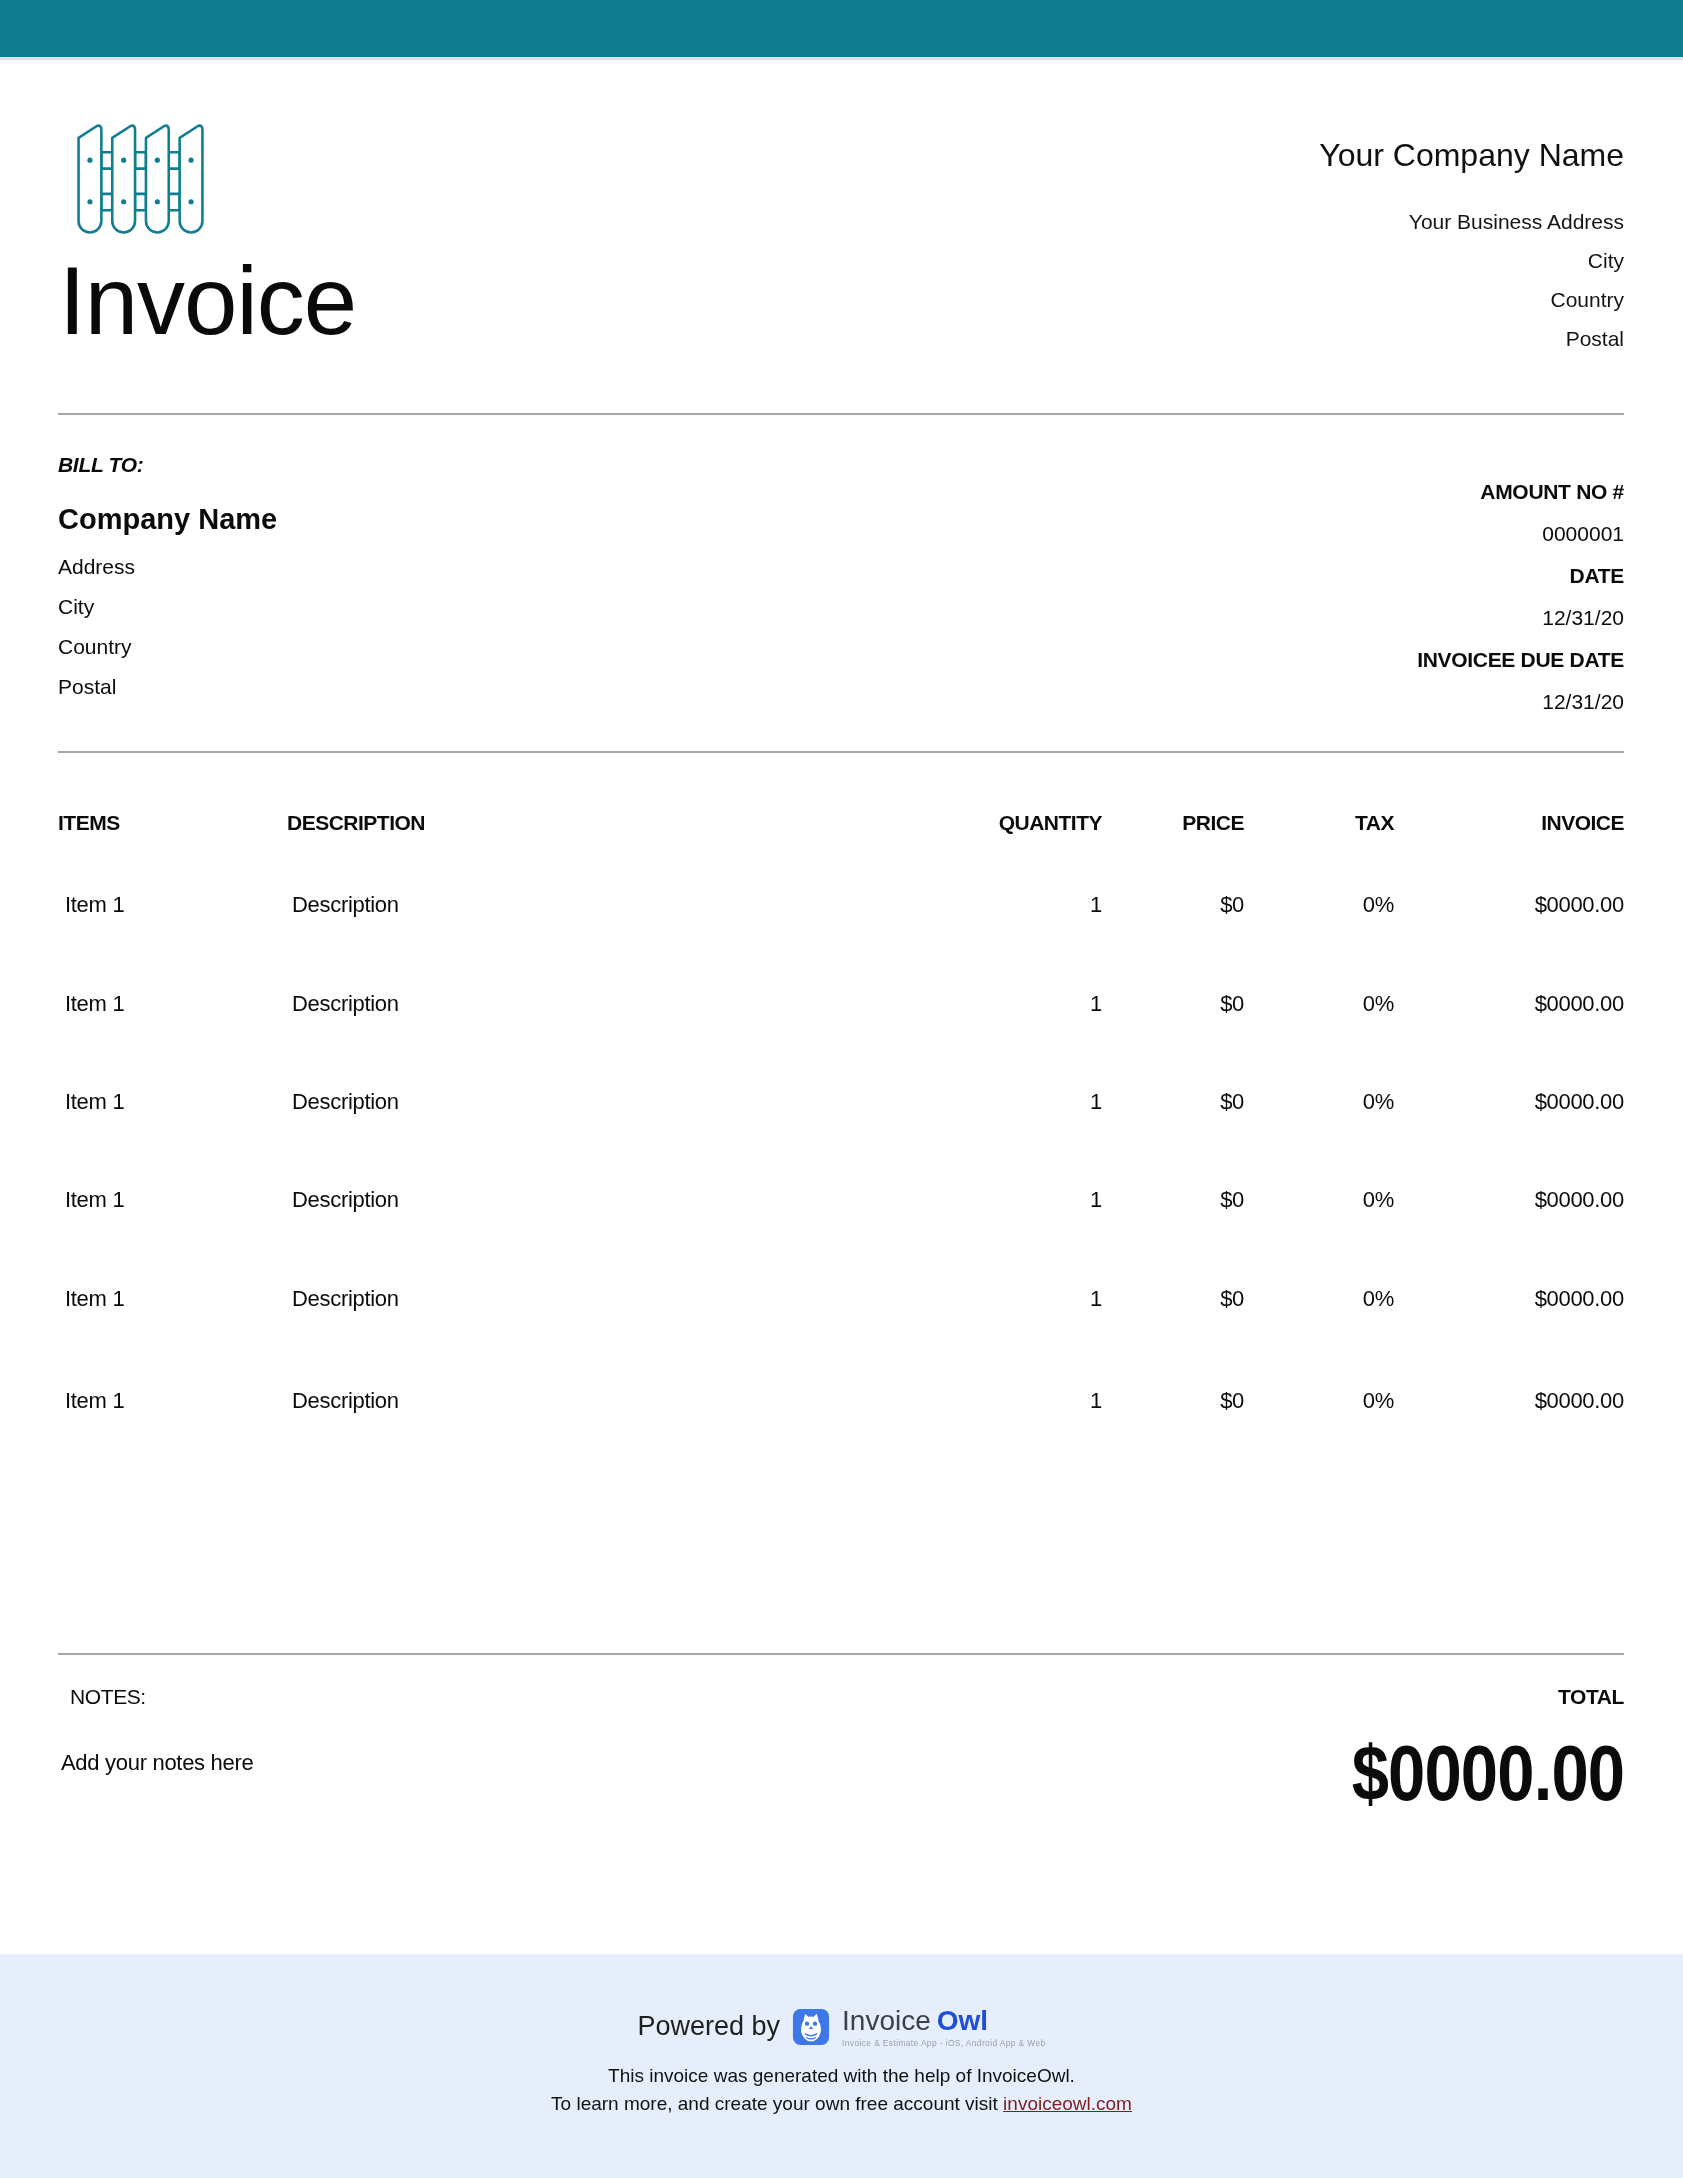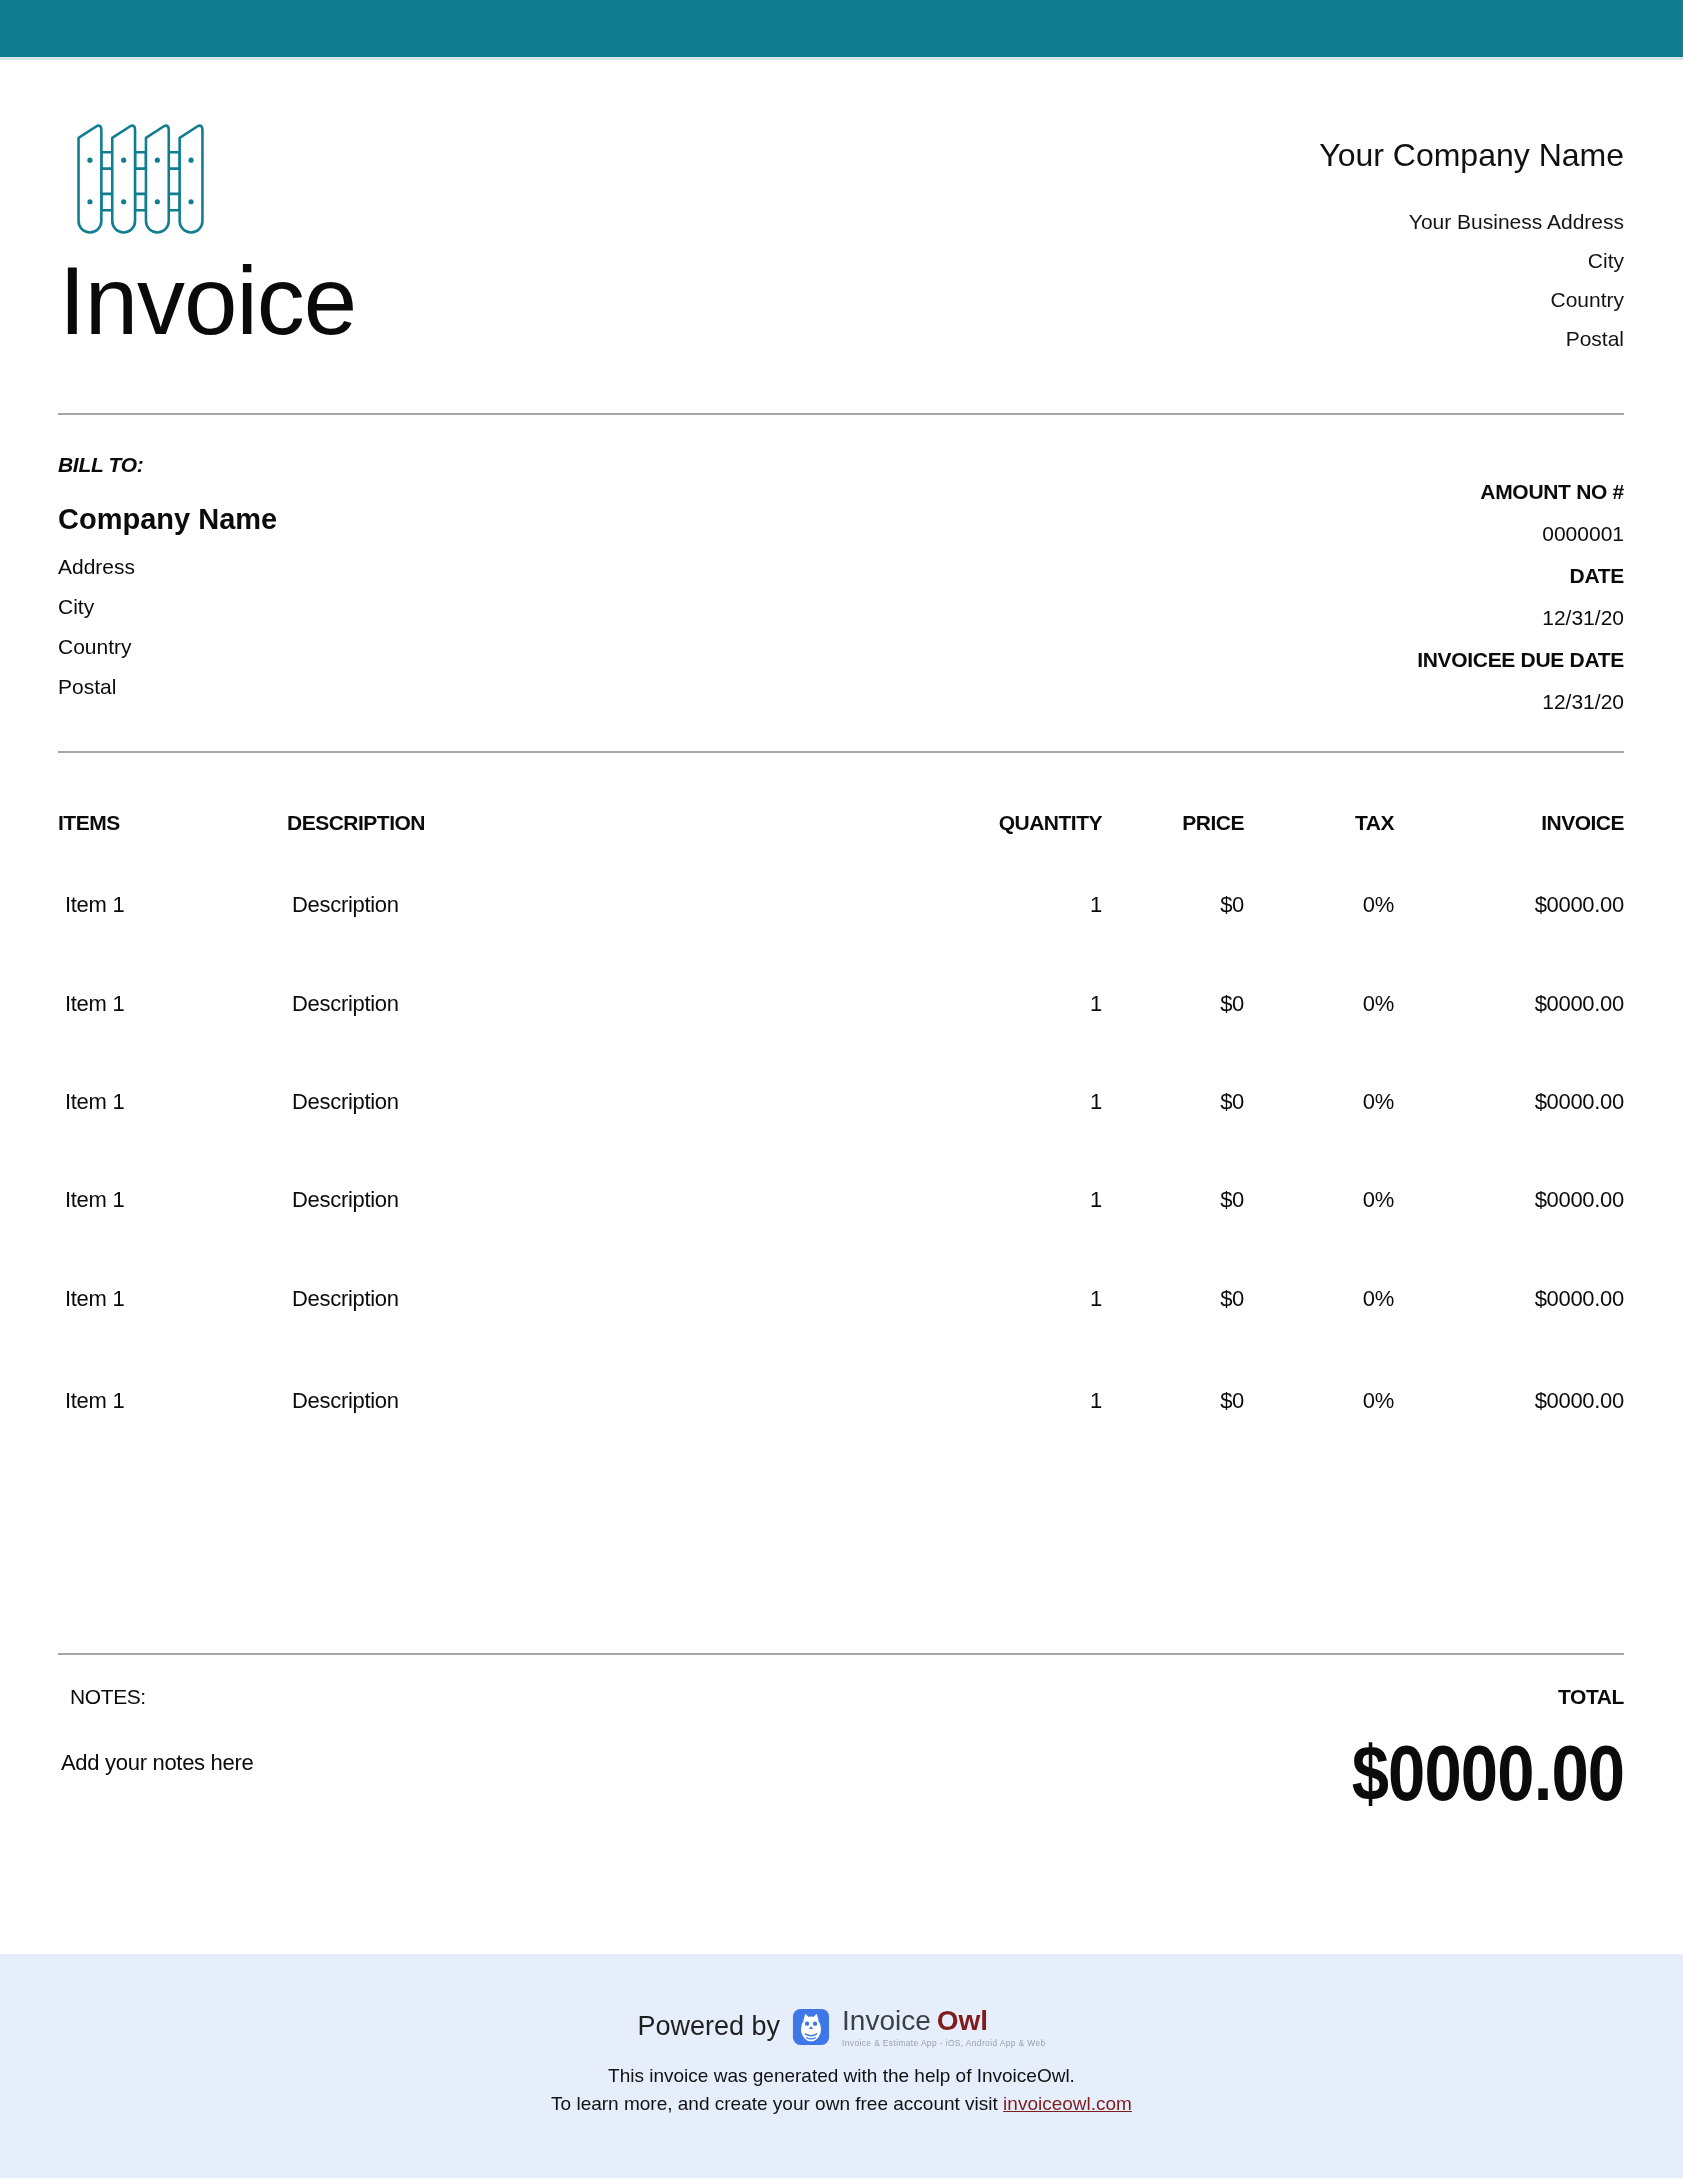--- a/index.html
+++ b/index.html
@@ -60,21 +60,21 @@
     transform:scaleX(0.87);transform-origin:100% 50%;
   }
   
   .footer{position:absolute;left:0;right:0;top:1954px;bottom:0;background:#E6EEFC;padding-left:9px;}
   .powered{position:absolute;top:51px;left:0;right:0;display:flex;justify-content:center;align-items:center;gap:12px;}
   .powered .ptext{font-size:27px;color:#1f1f1f;}
   .owlbox{width:38px;height:38px;flex:0 0 auto;}
   .wordmark{display:flex;flex-direction:column;align-items:flex-start;}
   .wm-row{display:flex;align-items:baseline;gap:6px;font-size:28px;}
   .wm-invoice{color:#3a4148;}
-  .wm-owl{color:#7f1d1d;font-weight:bold;}
+  .wm-owl{color:#1d4ed8;font-weight:bold;}
   .wm-tagline{font-size:8.4px;color:#98a0aa;letter-spacing:0.4px;margin-top:1px;white-space:nowrap;}
   .fline{position:absolute;left:0;right:0;text-align:center;font-size:19px;color:#111;}
   .fline1{top:111px;} .fline2{top:139px;}
   .flink{color:#7f1d1d;text-decoration:underline;}
 </style>
 </head>
 <body>
 
 <div class="page">
 

